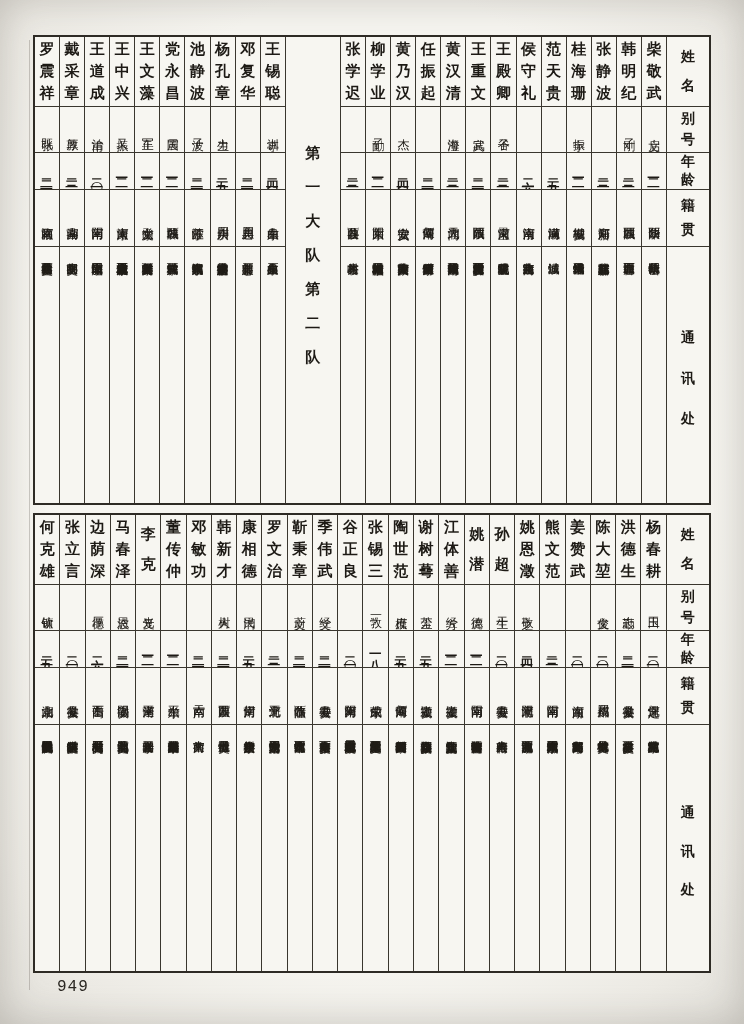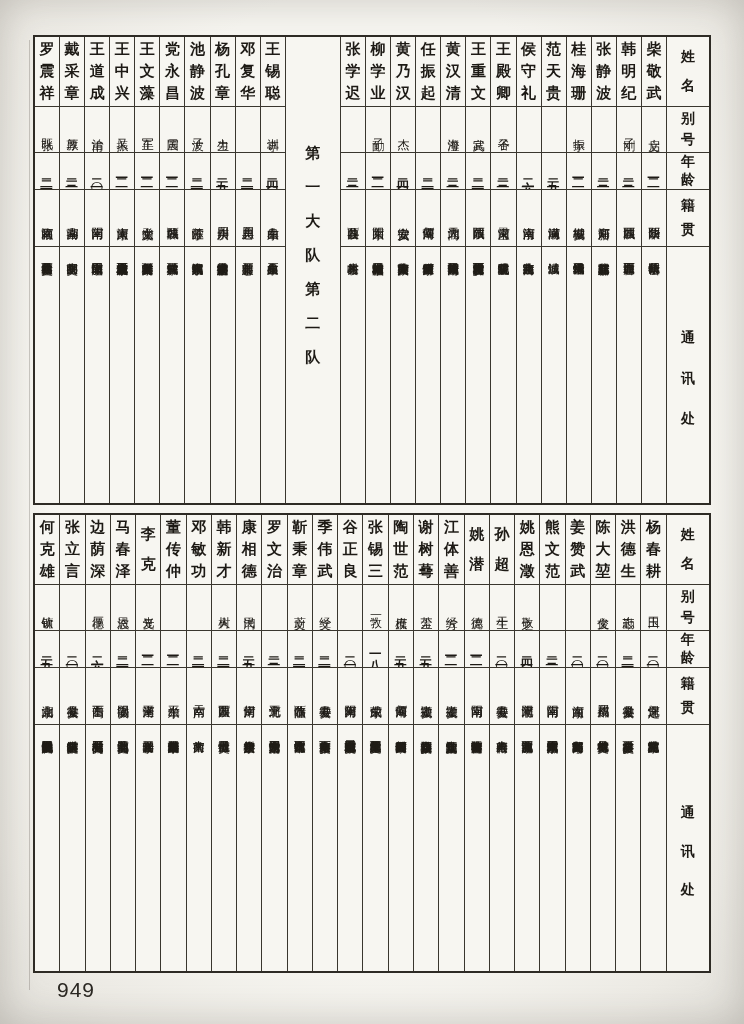--- a/index.html
+++ b/index.html
@@ -61,22 +61,22 @@
   .c-age .vtxt{font-size:12.5px;font-weight:bold;letter-spacing:2px;}
   .c-native .vtxt{font-size:12px;letter-spacing:0;}
   .c-address .vtxt{font-size:11.5px;letter-spacing:0;color:#201d17;}
   .sep-label{
     display:flex;flex-direction:column;align-items:center;
     gap:15px;font-size:15px;font-weight:bold;color:#1d1a15;
     margin-top:-30px;
   }
   .page-number{
     position:absolute;left:57px;top:978px;
-    font-family:Liberation Sans, sans-serif;
-    font-size:21px;color:#2a2722;letter-spacing:1px;
+    font-family:Liberation Mono, monospace;
+    font-size:16px;color:#2a2722;letter-spacing:1px;
   }
   .crease{
     position:absolute;left:29px;top:40px;width:1px;height:950px;
     background:rgba(70,65,55,.25);
   }
 </style>
 </head>
 <body>
 
 <div class="scan-page">

